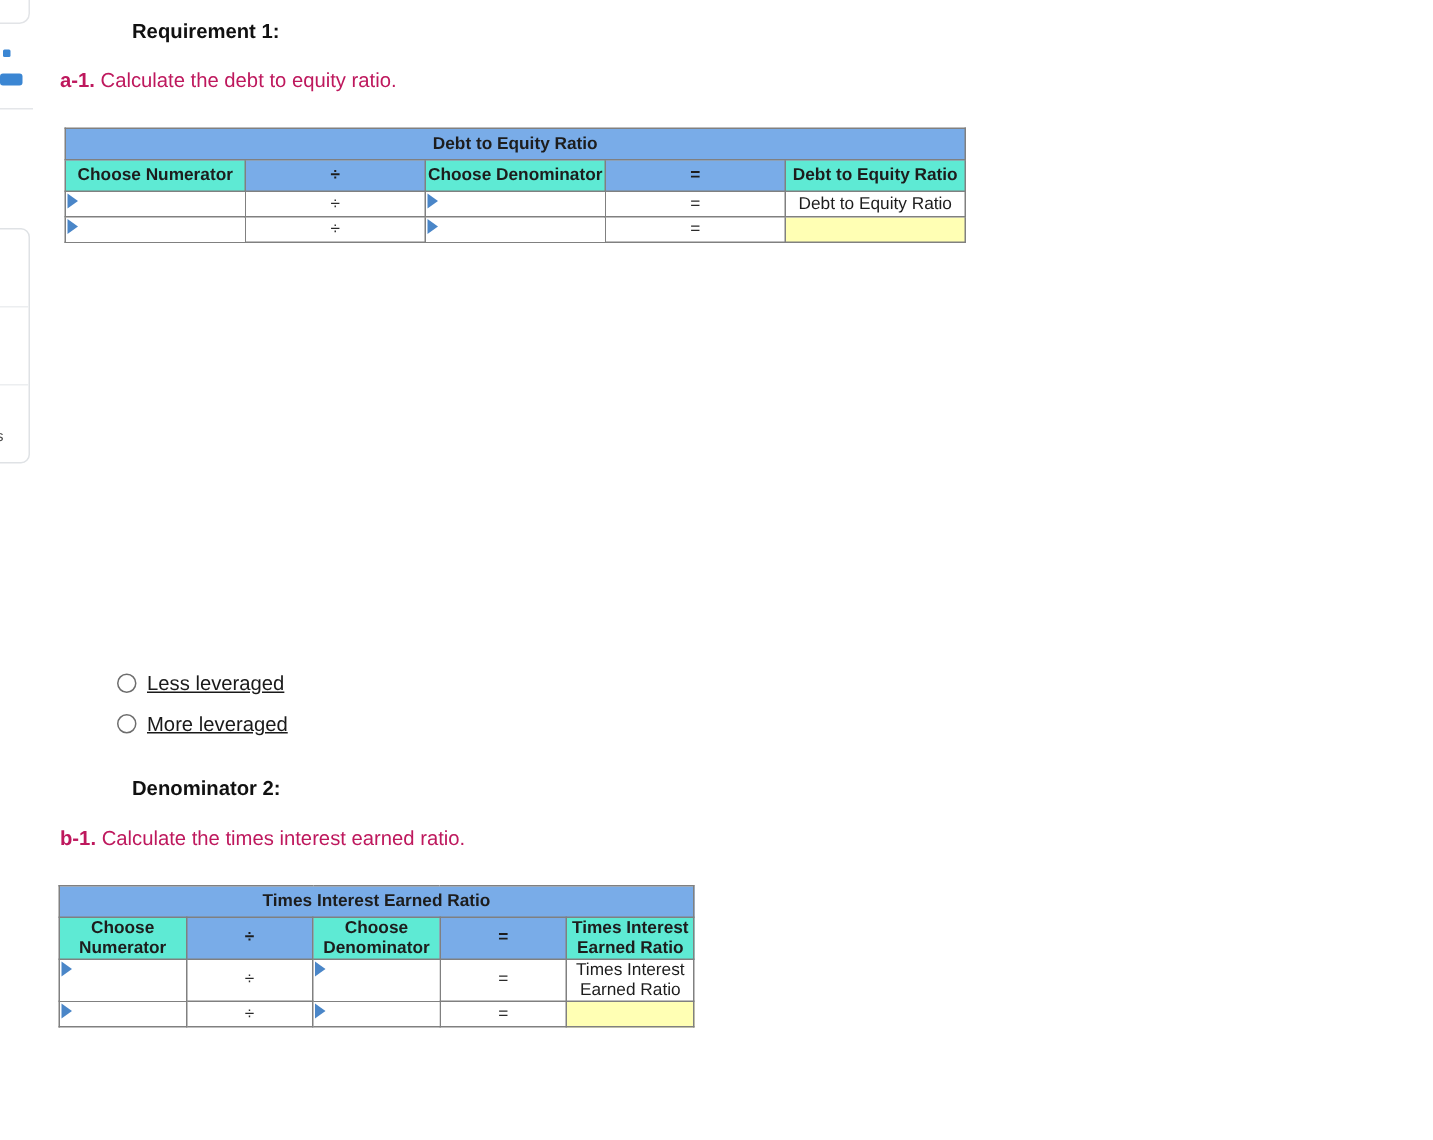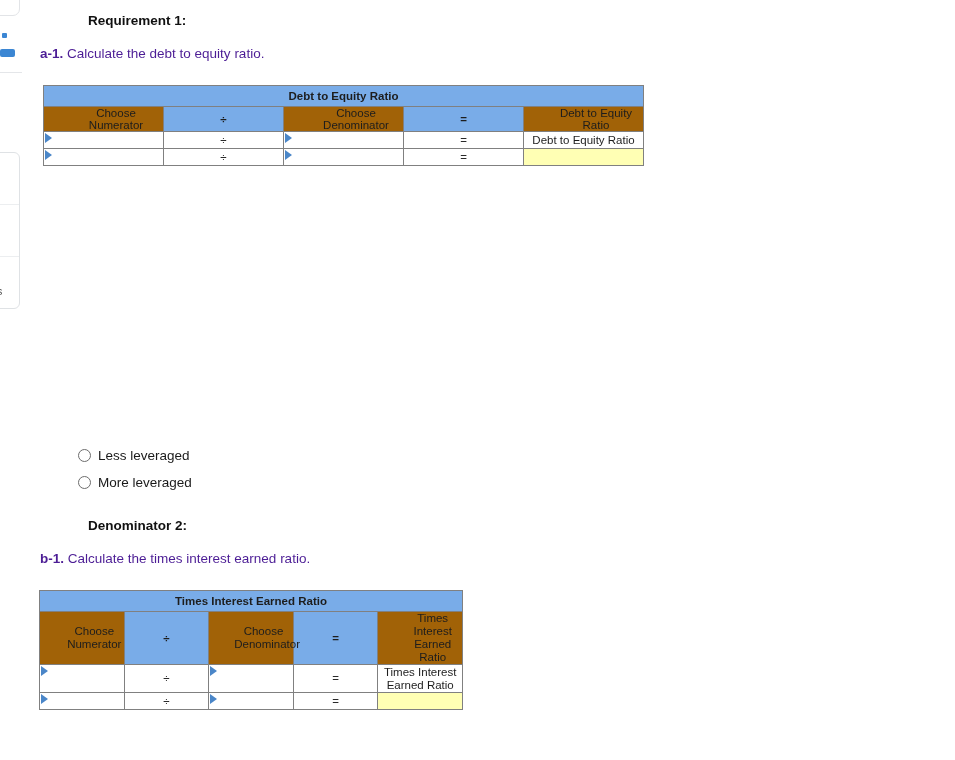--- a/index.html
+++ b/index.html
@@ -84,40 +84,41 @@
     position: absolute;
     font-weight: bold;
     font-size: 13.5px;
     color: #111111;
     white-space: nowrap;
     padding-left: 48px;
   }
   .sub-line {
     position: absolute;
     font-size: 13.5px;
-    color: #4c1d95;
+    color: #be185d;
   }
   .sub-line .lbl { font-weight: bold; }
 
   #req1-heading { left: 40px; top: 13px; }
   #a1-line      { left: 40px; top: 46px; }
   #a2-line      { left: 40px; top: 387px; width: 845px; line-height: 17px; }
   #req2-heading { left: 40px; top: 518px; }
   #b1-line      { left: 40px; top: 551px; }
 
   
   #radio-group {
     position: absolute;
     left: 78px; top: 446px;
   }
   .radio-row {
     display: flex;
     align-items: center;
     height: 19px;
     margin-bottom: 8px;
+    text-decoration: underline;
   }
   .radio-mark {
     width: 11px;
     height: 11px;
     border: 1px solid #6d6d6d;
     border-radius: 50%;
     background: #ffffff;
     margin-right: 7px;
     flex: 0 0 auto;
   }
@@ -140,23 +141,22 @@
     vertical-align: middle;
     text-align: center;
   }
   .ratio-table .hdr-top {
     background: #79ace8;
     font-weight: bold;
     height: 20px;
     font-size: 11.5px;
   }
   .ratio-table .hdr {
-    background: #a16207;
-    font-weight: normal;
-    padding-left: 25px;
+    background: #5eead4;
+    font-weight: bold;
   }
   .ratio-table .op {
     background: #79ace8;
     font-weight: bold;
     width: 18px;
   }
   .ratio-table .op-body {
     background: #ffffff;
     width: 18px;
     font-weight: normal;

